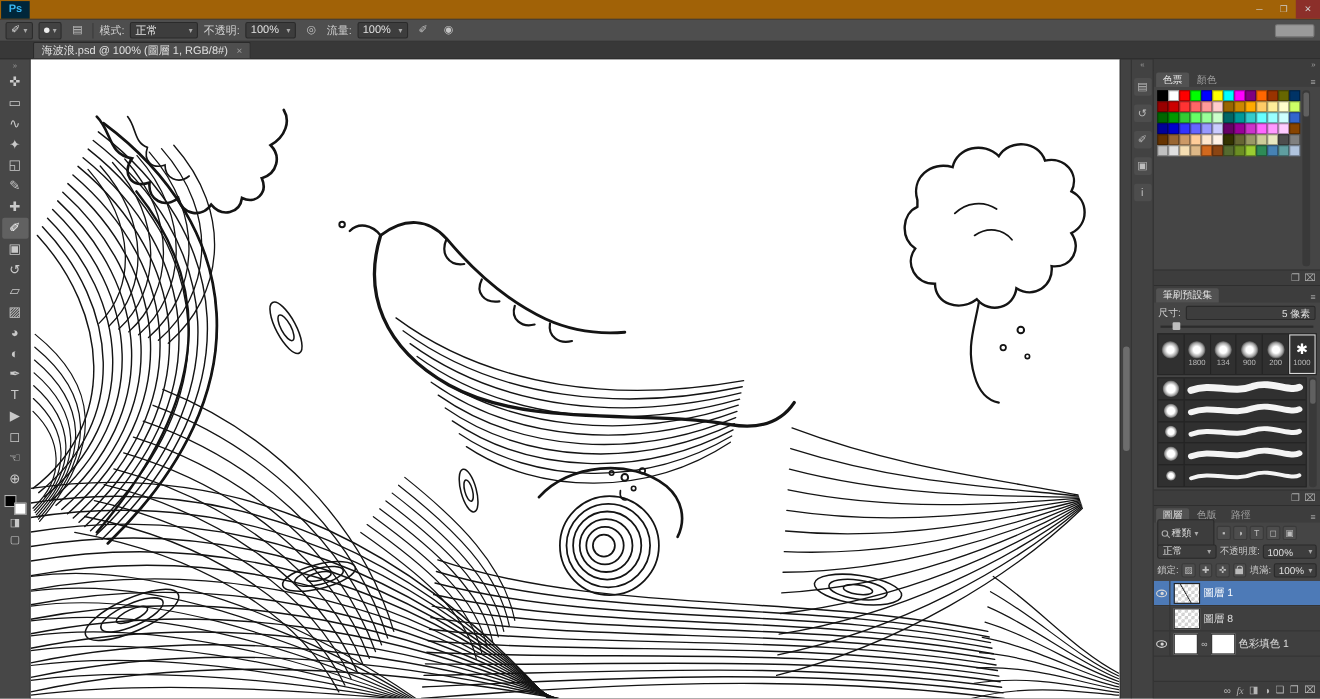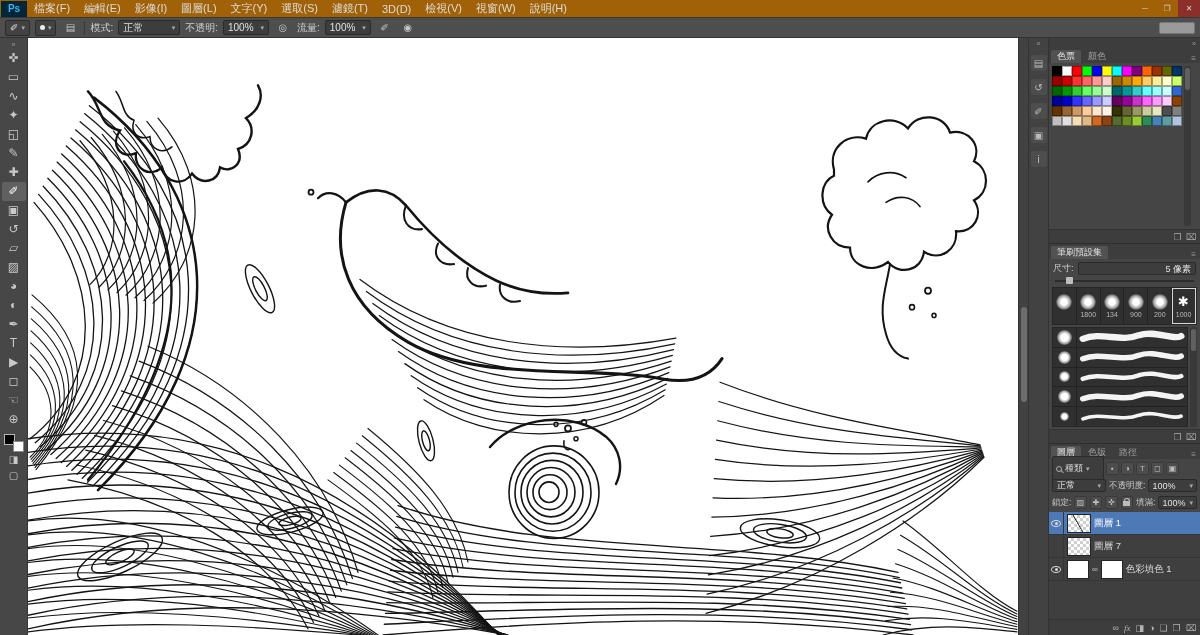--- a/index.html
+++ b/index.html
@@ -133,33 +133,20 @@
   .lf-ic { font-size:9px; color:#b5b5b5; }
   .lf-ic.fx { font-style:italic; font-family:"Liberation Serif",serif; font-size:9px; }
 </style>
 </head>
 <body>
 
 <div id="app">
 
   <div class="menubar">
     <span class="pslogo">Ps</span>
-    <div id="menu-items" class="menus">
-        <span class="menu-item">檔案(F)</span>
-        <span class="menu-item">編輯(E)</span>
-        <span class="menu-item">影像(I)</span>
-        <span class="menu-item">圖層(L)</span>
-        <span class="menu-item">文字(Y)</span>
-        <span class="menu-item">選取(S)</span>
-        <span class="menu-item">濾鏡(T)</span>
-        <span class="menu-item">3D(D)</span>
-        <span class="menu-item">檢視(V)</span>
-        <span class="menu-item">視窗(W)</span>
-        <span class="menu-item">說明(H)</span>
-      </div>
     <div class="winctl">
       <span class="wbtn">─</span>
       <span class="wbtn">❐</span>
       <span class="wbtn close">✕</span>
     </div>
   </div>
 
   <div class="optionsbar">
     <div class="chip">
       <span class="chip-glyph">✐</span>
@@ -187,20 +174,26 @@
       <span>100%</span>
       <span class="caret">▾</span>
     </div>
     <span class="icon-btn">✐</span>
     <span class="icon-btn">◉</span>
     <div class="opt-right">
       <div class="lightbox"></div>
     </div>
   </div>
 
+  <div class="tabbar">
+    <div class="doctab">
+      <span>海波浪.psd @ 100% (圖層 1, RGB/8#)</span>
+      <span class="x">×</span>
+    </div>
+  </div>
 
   <div class="workspace">
 
     <div class="toolbar">
       <span class="tb-collapse">»</span>
       <div id="tool-list">
           <div class="tool">✜</div>
           <div class="tool">▭</div>
           <div class="tool">∿</div>
           <div class="tool">✦</div>
@@ -651,21 +644,21 @@
             <div class="layer-row selected">
               <span class="eye-cell">
                 <span class="eye"></span>
               </span>
               <span class="thumb art"></span>
               <span class="lname">圖層 1</span>
             </div>
             <div class="layer-row">
               <span class="eye-cell"></span>
               <span class="thumb checker"></span>
-              <span class="lname">圖層 7</span>
+              <span class="lname">圖層 8</span>
             </div>
             <div class="layer-row">
               <span class="eye-cell">
                 <span class="eye"></span>
               </span>
               <span class="thumb fill"></span>
               <span class="linkglyph">∞</span>
               <span class="thumb mask"></span>
               <span class="lname">色彩填色 1</span>
             </div>

